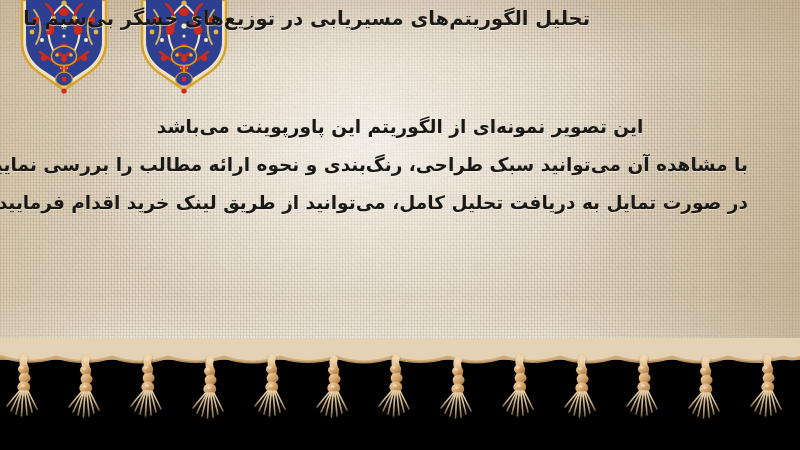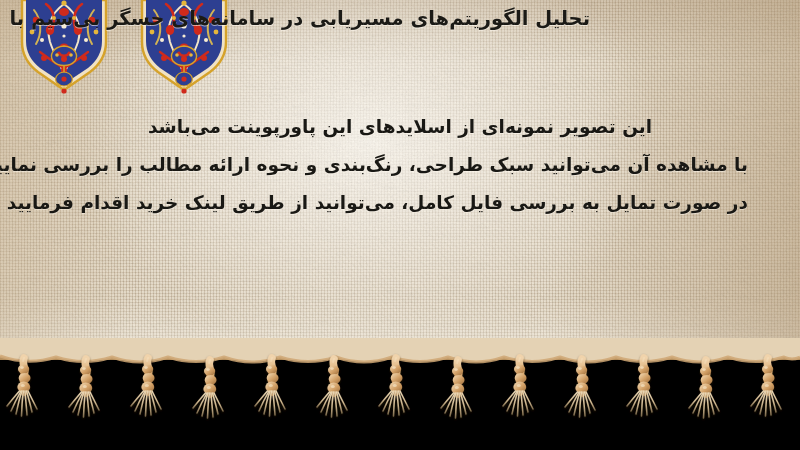--- a/index.html
+++ b/index.html
@@ -257,22 +257,22 @@
   <svg class="ornament" id="ornament-right" width="104" height="100" viewBox="0 0 104 100" aria-hidden="true">
     <g transform="translate(6,38)">
         <use href="#medallion"></use>
       </g>
     <g transform="translate(50,50)">
         <use href="#dropPendant"></use>
       </g>
   </svg>
 
   <div id="title-block">
-    <div class="title-line" id="title-line-1">تحلیل الگوریتم‌های مسیریابی در سامانه‌های حسگر بی‌سیم با</div>
+    <div class="title-line" id="title-line-1">تحلیل الگوریتم‌های مسیریابی در توزیع‌های حسگر بی‌سیم با</div>
   </div>
 
   <div id="body-block">
-    <div class="body-line">این تصویر نمونه‌ای از اسلایدهای این پاورپوینت می‌باشد</div>
+    <div class="body-line">این تصویر نمونه‌ای از الگوریتم این پاورپوینت می‌باشد</div>
     <div class="body-line">با مشاهده آن می‌توانید سبک طراحی، رنگ‌بندی و نحوه ارائه مطالب را بررسی نمایید</div>
-    <div class="body-line">در صورت تمایل به بررسی فایل کامل، می‌توانید از طریق لینک خرید اقدام فرمایید</div>
+    <div class="body-line">در صورت تمایل به دریافت تحلیل کامل، می‌توانید از طریق لینک خرید اقدام فرمایید</div>
   </div>
 
 </div>
 
 </body></html>

